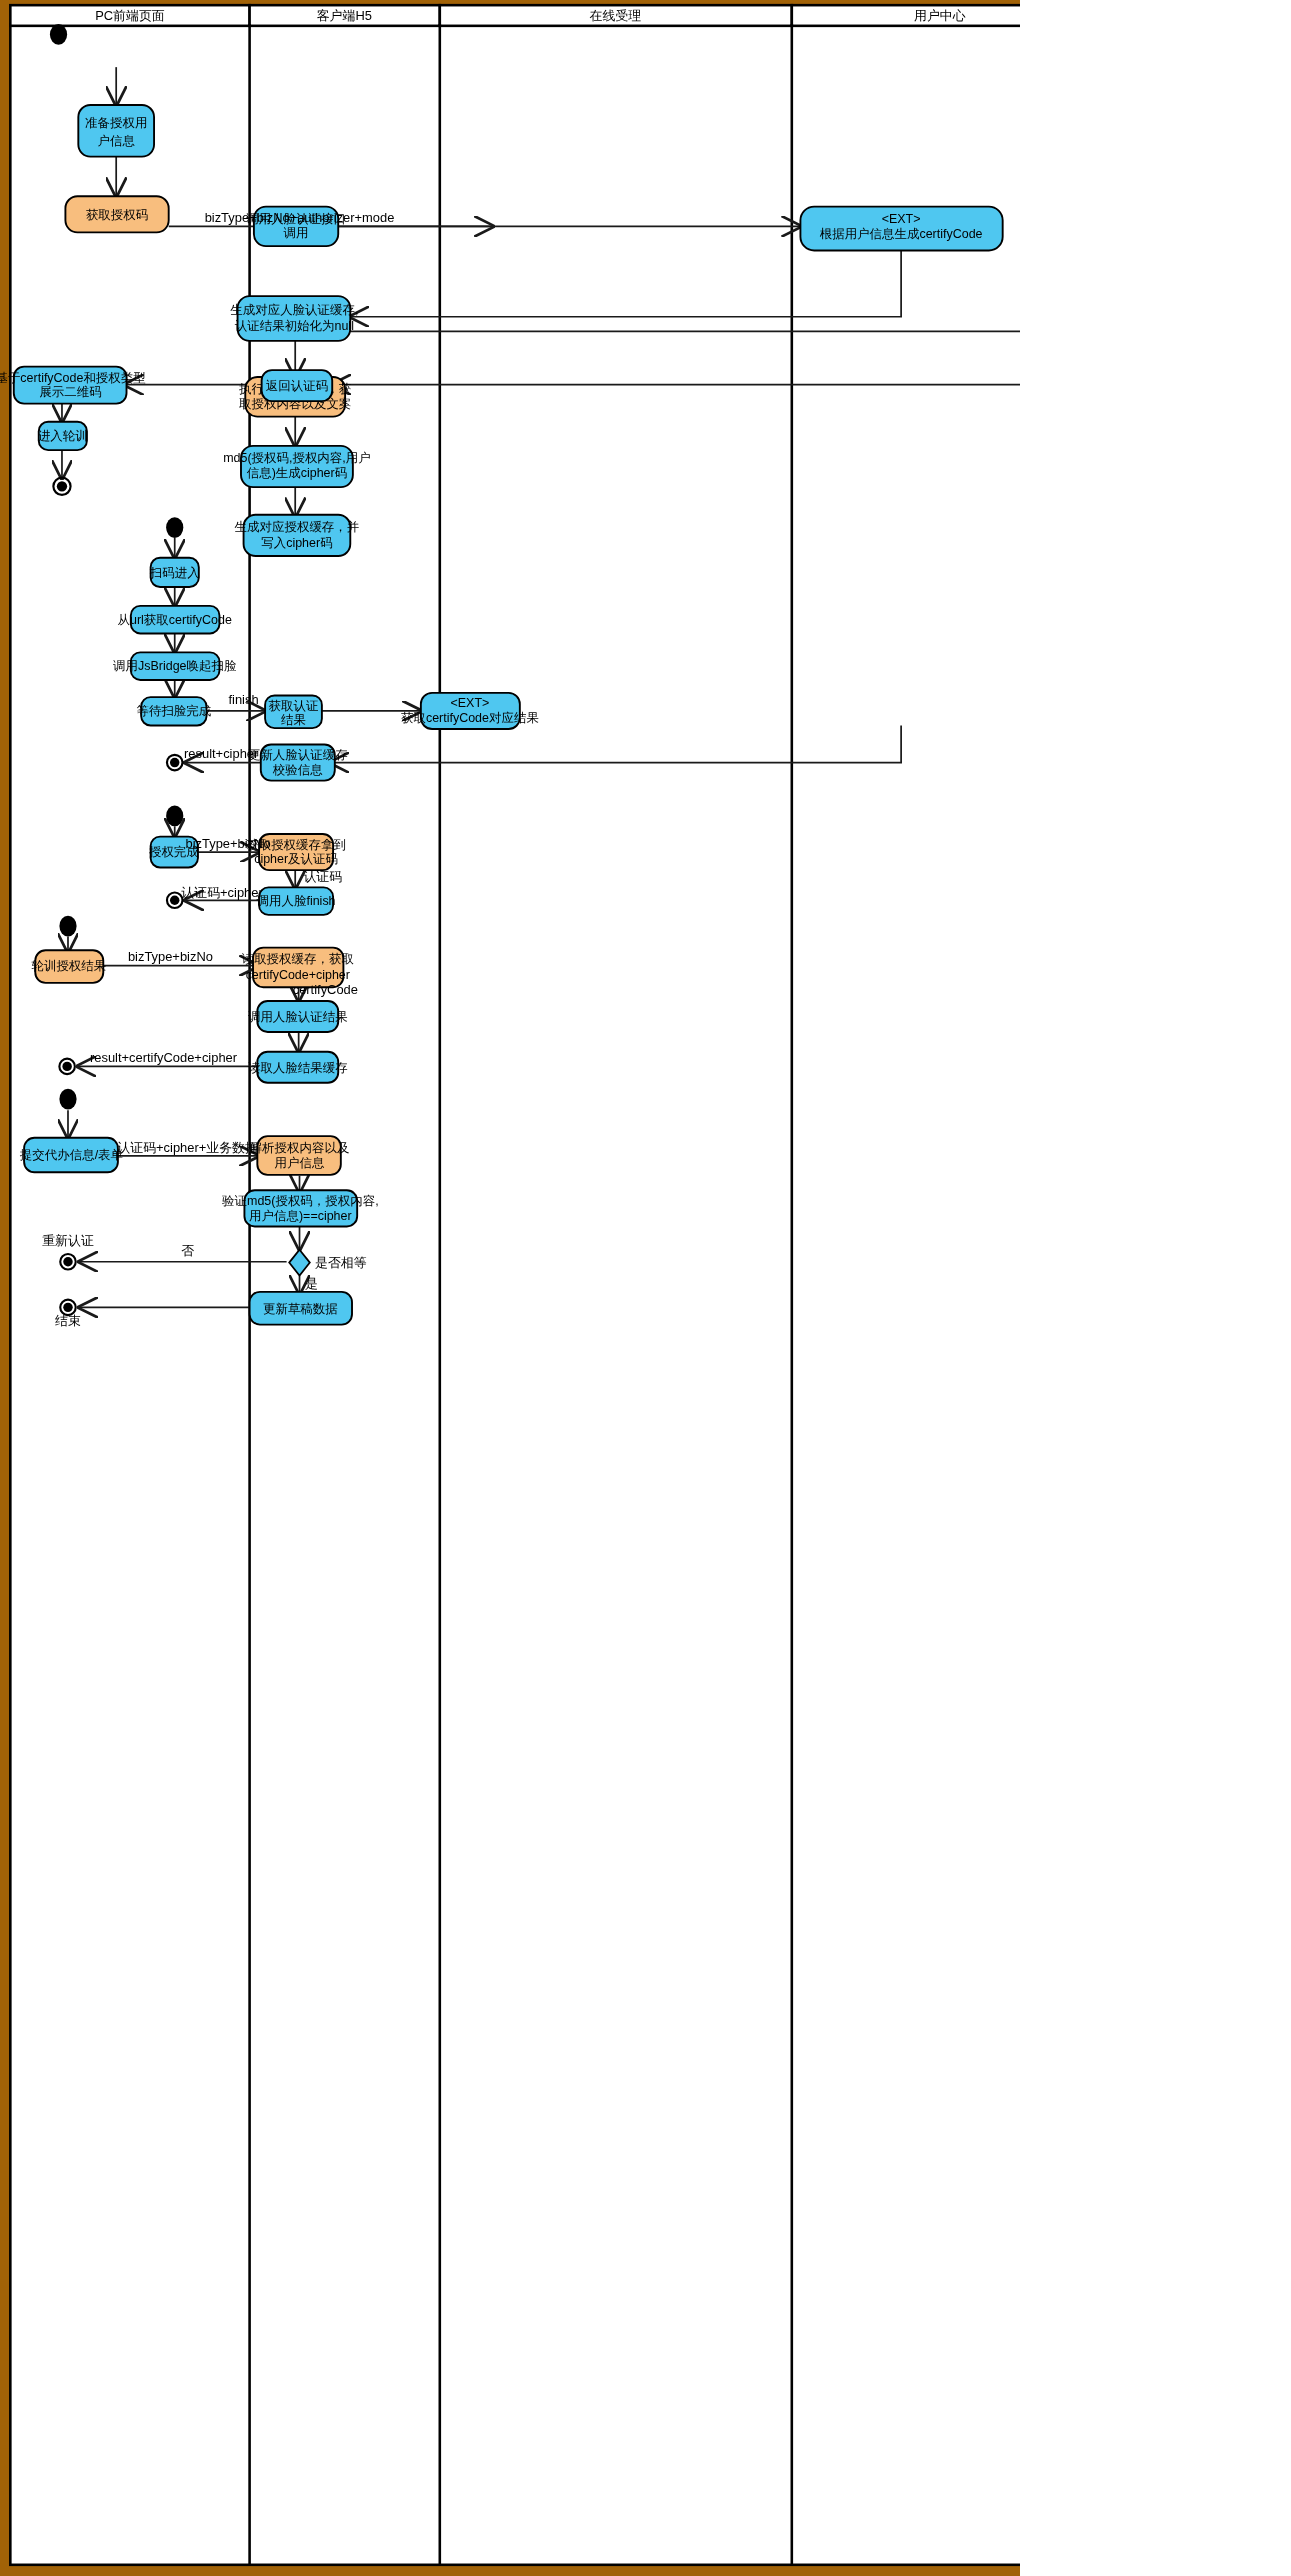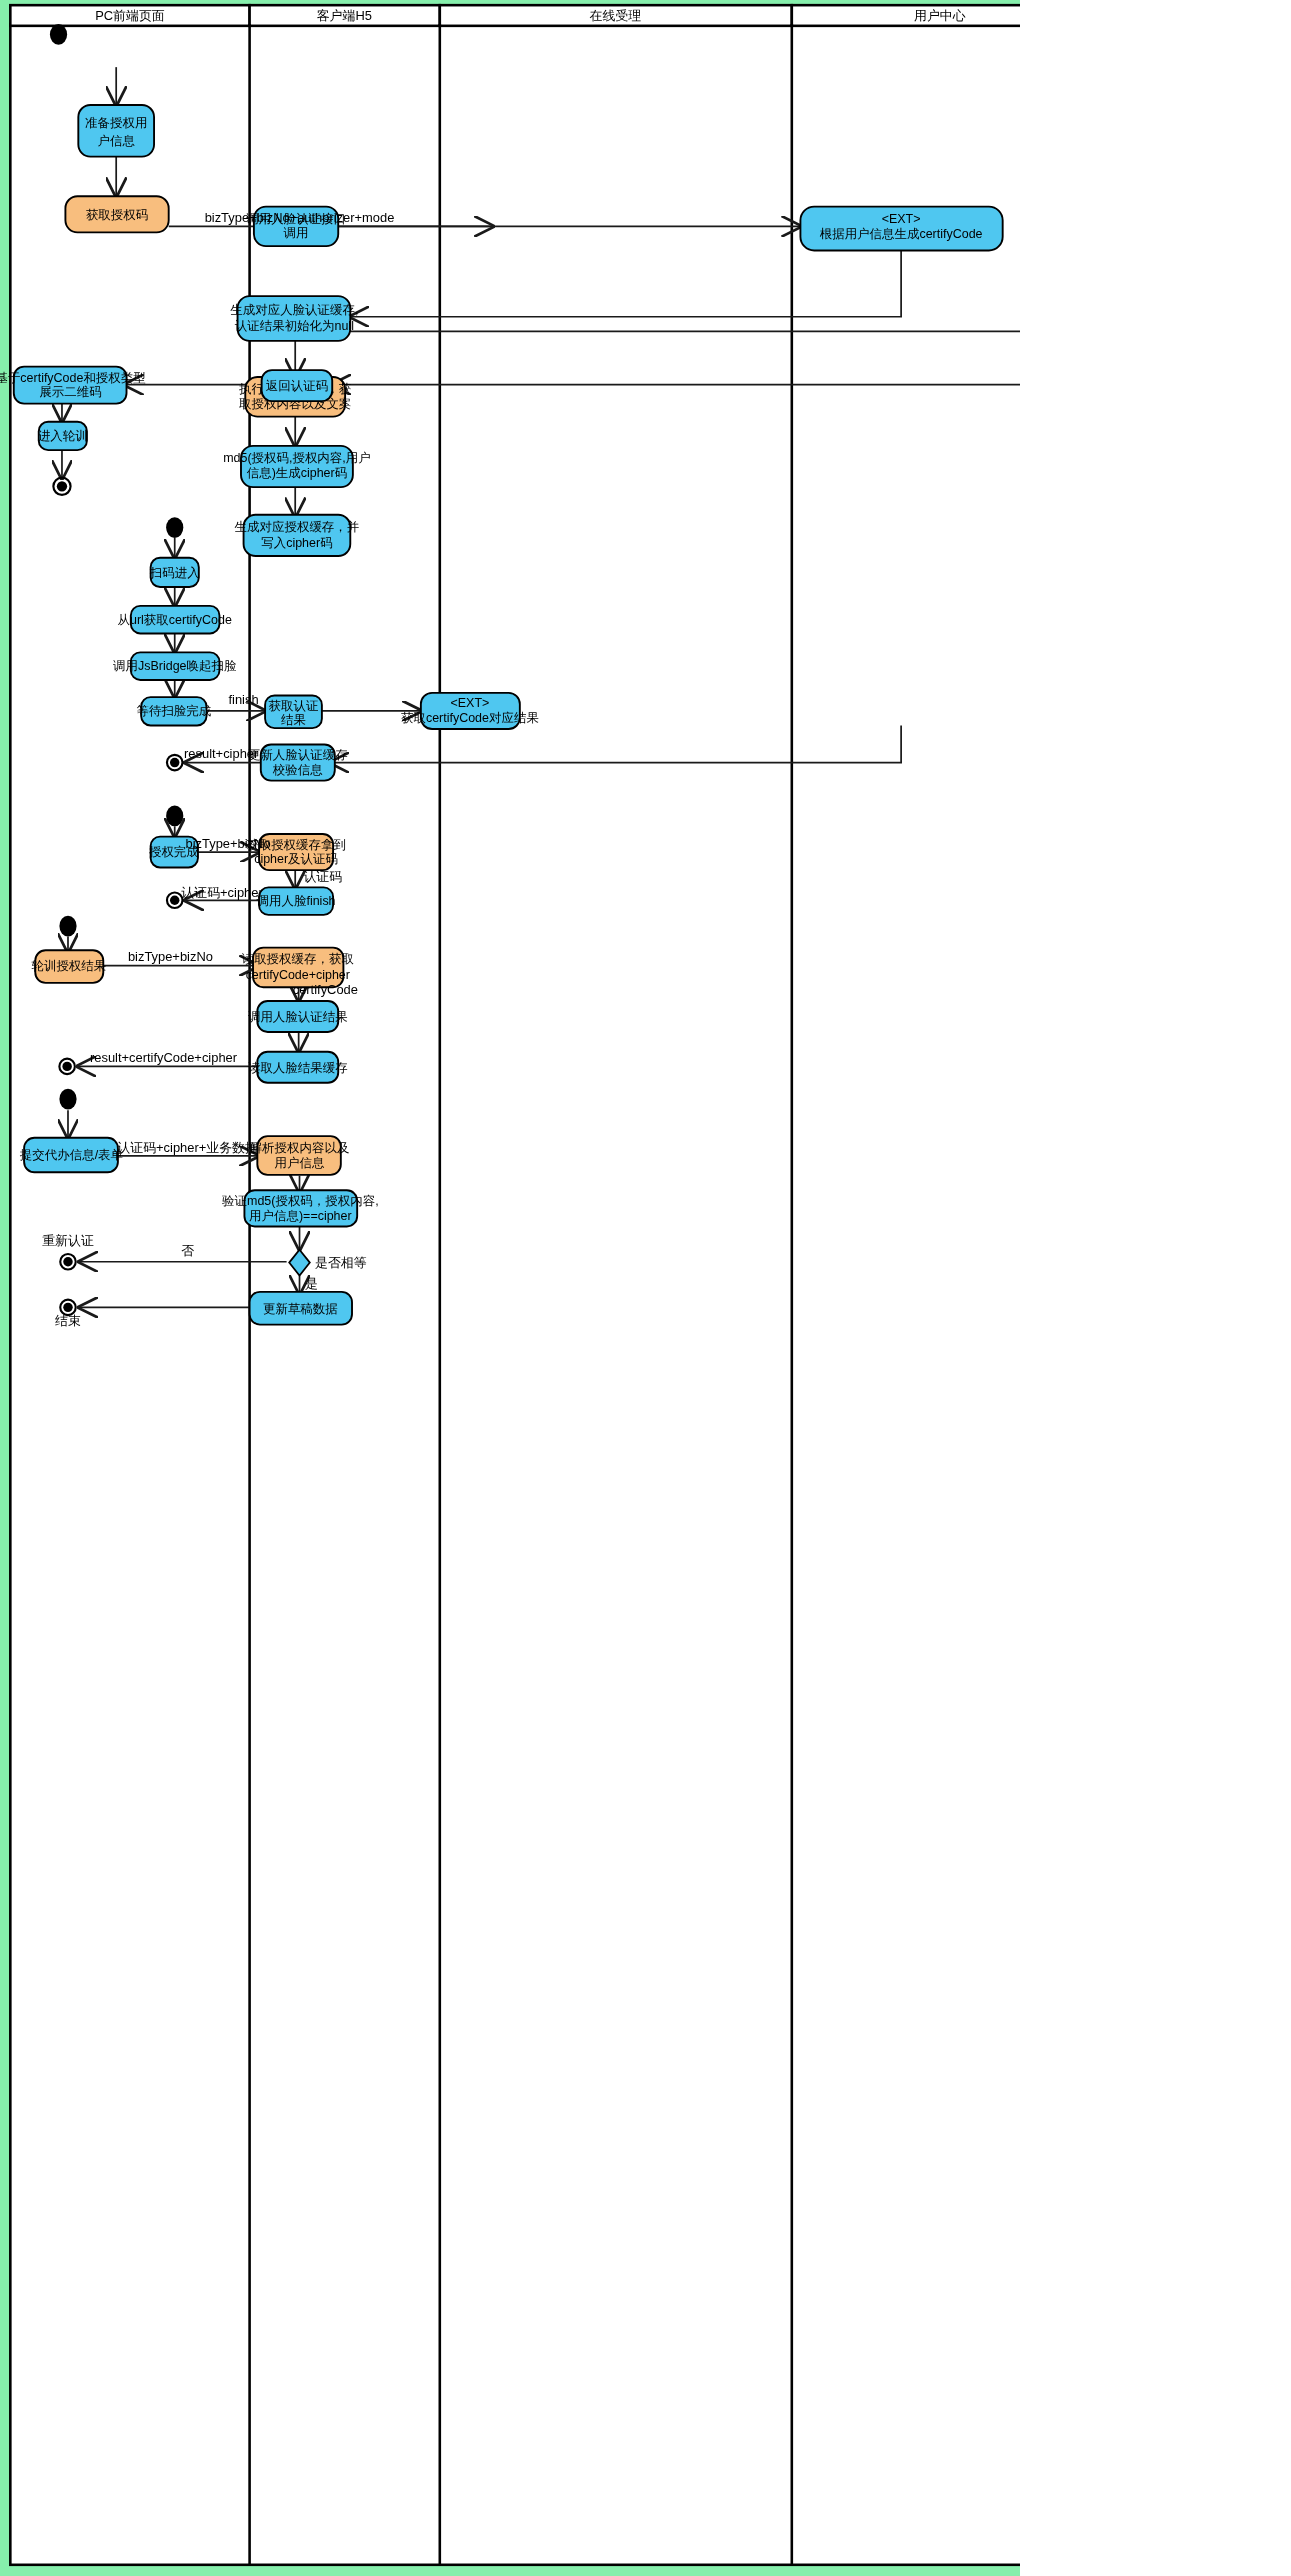--- a/index.html
+++ b/index.html
@@ -1,17 +1,17 @@
 <!DOCTYPE html>
 <html style="font-size:13.8px"><head>
 <meta charset="utf-8">
 <style>
   html,body{margin:0;padding:0;background:#ffffff;}
   body{font-family:"Liberation Sans","DejaVu Sans",sans-serif;}
-  #canvas{position:relative;width:1020px;height:2576px;background:#86efac;overflow:hidden;}
+  #canvas{position:relative;width:1020px;height:2576px;background:#a16207;overflow:hidden;}
   svg#diagram{position:absolute;top:0;left:0;width:1291px;height:2576px;}
   .lane-rect{fill:#ffffff;stroke:#000000;stroke-width:3;}
   .lane-head{fill:#ffffff;stroke:#000000;stroke-width:3;}
   .lane-title{font-family:"Liberation Sans","DejaVu Sans",sans-serif;font-size:15px;fill:#000;text-anchor:middle;dominant-baseline:middle;}
   .node-blue{fill:#4FC7F0;stroke:#000000;stroke-width:2.2;}
   .node-orange{fill:#F8BE7E;stroke:#000000;stroke-width:2.2;}
   .node-label{font-family:"Liberation Sans","DejaVu Sans",sans-serif;font-size:14.5px;fill:#000;text-anchor:middle;}
   .edge{stroke:#1a1a1a;stroke-width:2;fill:none;}
   .edge-label{font-family:"Liberation Sans","DejaVu Sans",sans-serif;font-size:15px;fill:#000;text-anchor:middle;}
   .marker-fill{fill:#000;}

